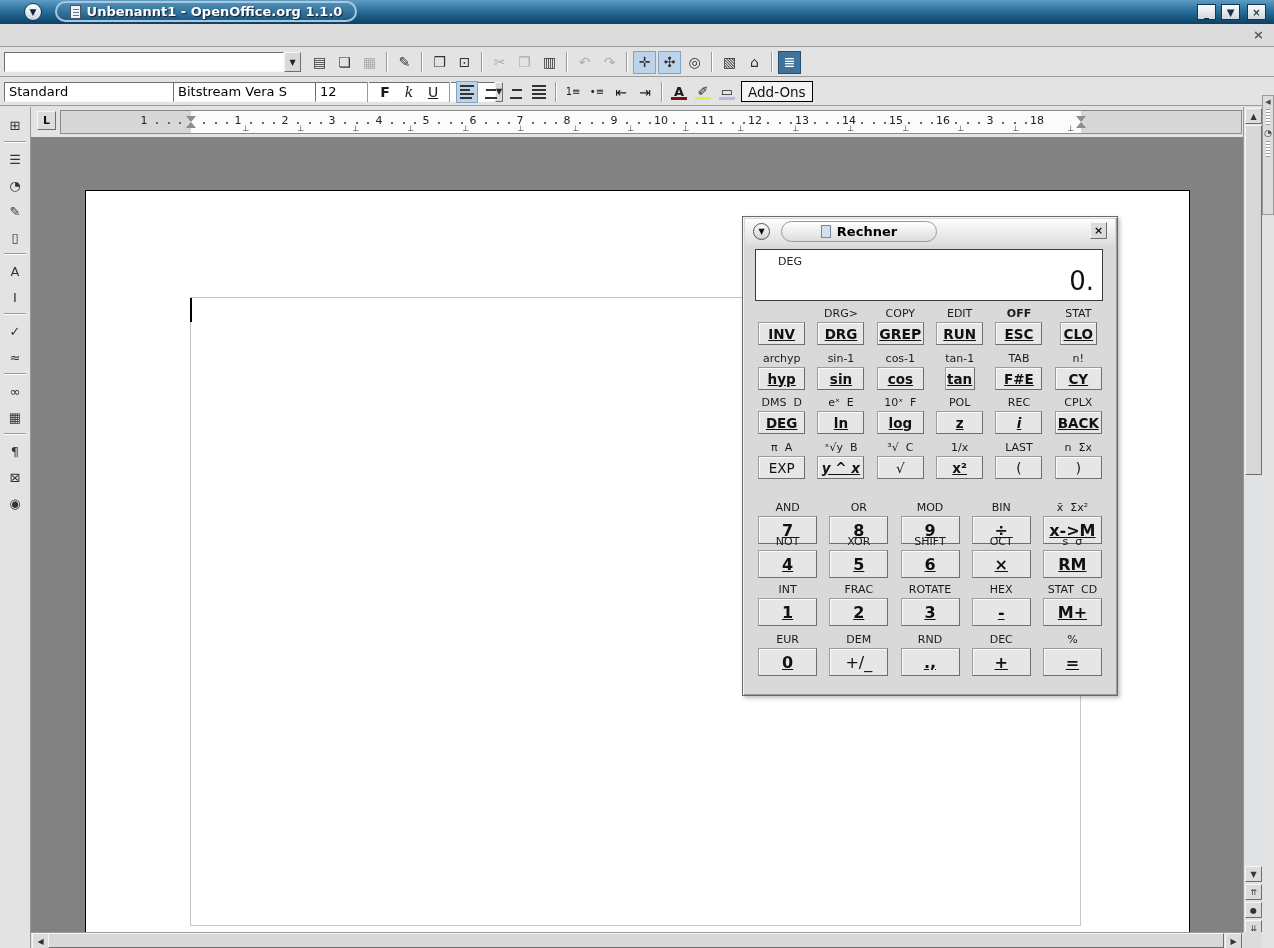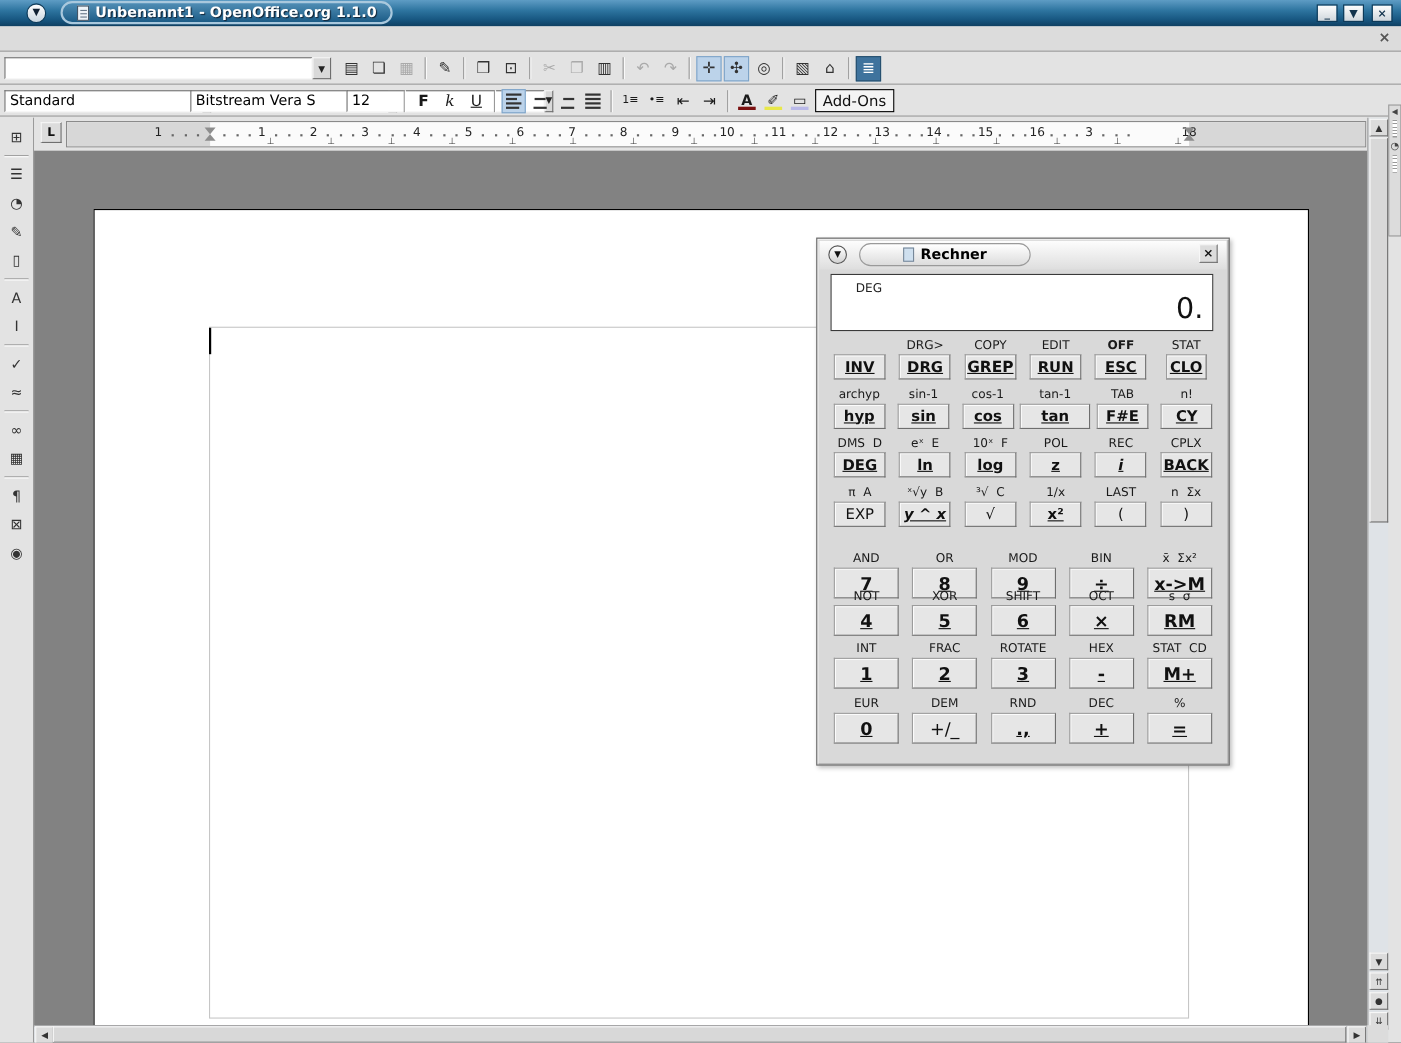--- a/index.html
+++ b/index.html
@@ -307,21 +307,21 @@
         <span class="rnum" style="left: 506px;">8</span>
         <span class="rnum" style="left: 553px;">9</span>
         <span class="rnum" style="left: 600px;">10</span>
         <span class="rnum" style="left: 647px;">11</span>
         <span class="rnum" style="left: 694px;">12</span>
         <span class="rnum" style="left: 741px;">13</span>
         <span class="rnum" style="left: 788px;">14</span>
         <span class="rnum" style="left: 835px;">15</span>
         <span class="rnum" style="left: 882px;">16</span>
         <span class="rnum" style="left: 929px;">3</span>
-        <span class="rnum" style="left: 1020px;">18</span>
+        <span class="rnum" style="left: 976px;">18</span>
         <span class="rdot" style="left: 94.75px;"></span>
         <span class="rdot" style="left: 106.5px;"></span>
         <span class="rdot" style="left: 118.25px;"></span>
         <span class="rdot" style="left: 141.75px;"></span>
         <span class="rdot" style="left: 153.5px;"></span>
         <span class="rdot" style="left: 165.25px;"></span>
         <span class="rdot" style="left: 188.75px;"></span>
         <span class="rdot" style="left: 200.5px;"></span>
         <span class="rdot" style="left: 212.25px;"></span>
         <span class="rdot" style="left: 235.75px;"></span>
@@ -477,21 +477,21 @@
           <div class="calc-cell">
             <div class="calc-header">sin-1</div>
             <button class="calc-btn u" style="width: 47px; height: 23px; font-size: 13.5px;">sin</button>
           </div>
           <div class="calc-cell">
             <div class="calc-header">cos-1</div>
             <button class="calc-btn u" style="width: 47px; height: 23px; font-size: 13.5px;">cos</button>
           </div>
           <div class="calc-cell">
             <div class="calc-header">tan-1</div>
-            <button class="calc-btn u" style="width: 64px; height: 23px; font-size: 13.5px;">tan</button>
+            <button class="calc-btn u" style="width: 30px; height: 23px; font-size: 13.5px;">tan</button>
           </div>
           <div class="calc-cell">
             <div class="calc-header">TAB</div>
             <button class="calc-btn u" style="width: 47px; height: 23px; font-size: 13.5px;">F#E</button>
           </div>
           <div class="calc-cell">
             <div class="calc-header">n!</div>
             <button class="calc-btn u" style="width: 47px; height: 23px; font-size: 13.5px;">CY</button>
           </div>
         </div>

